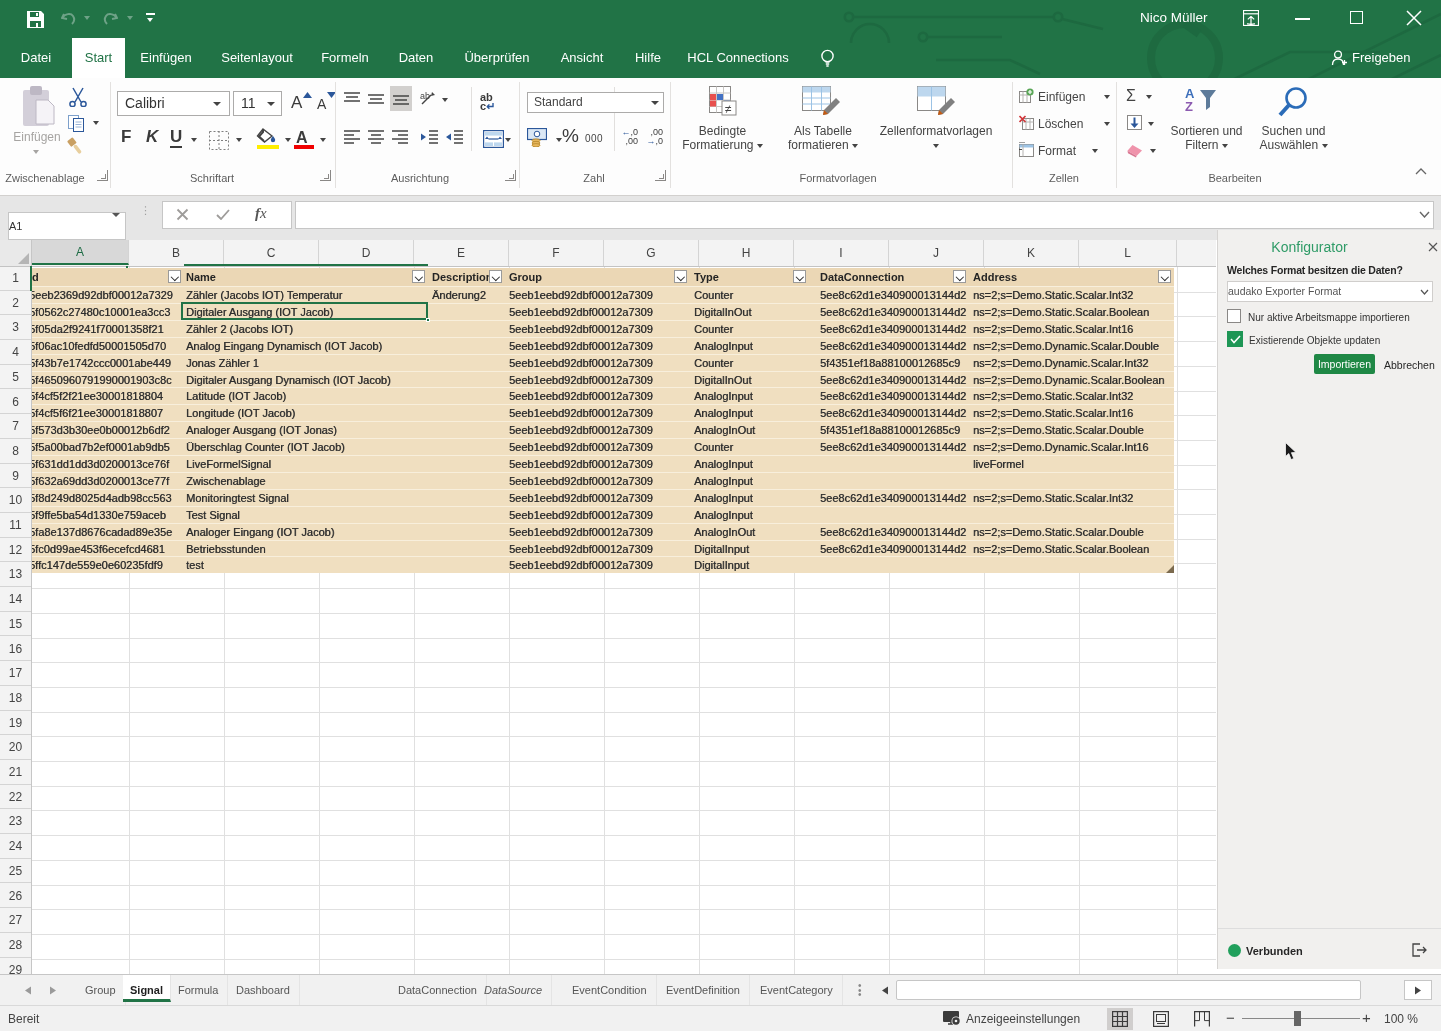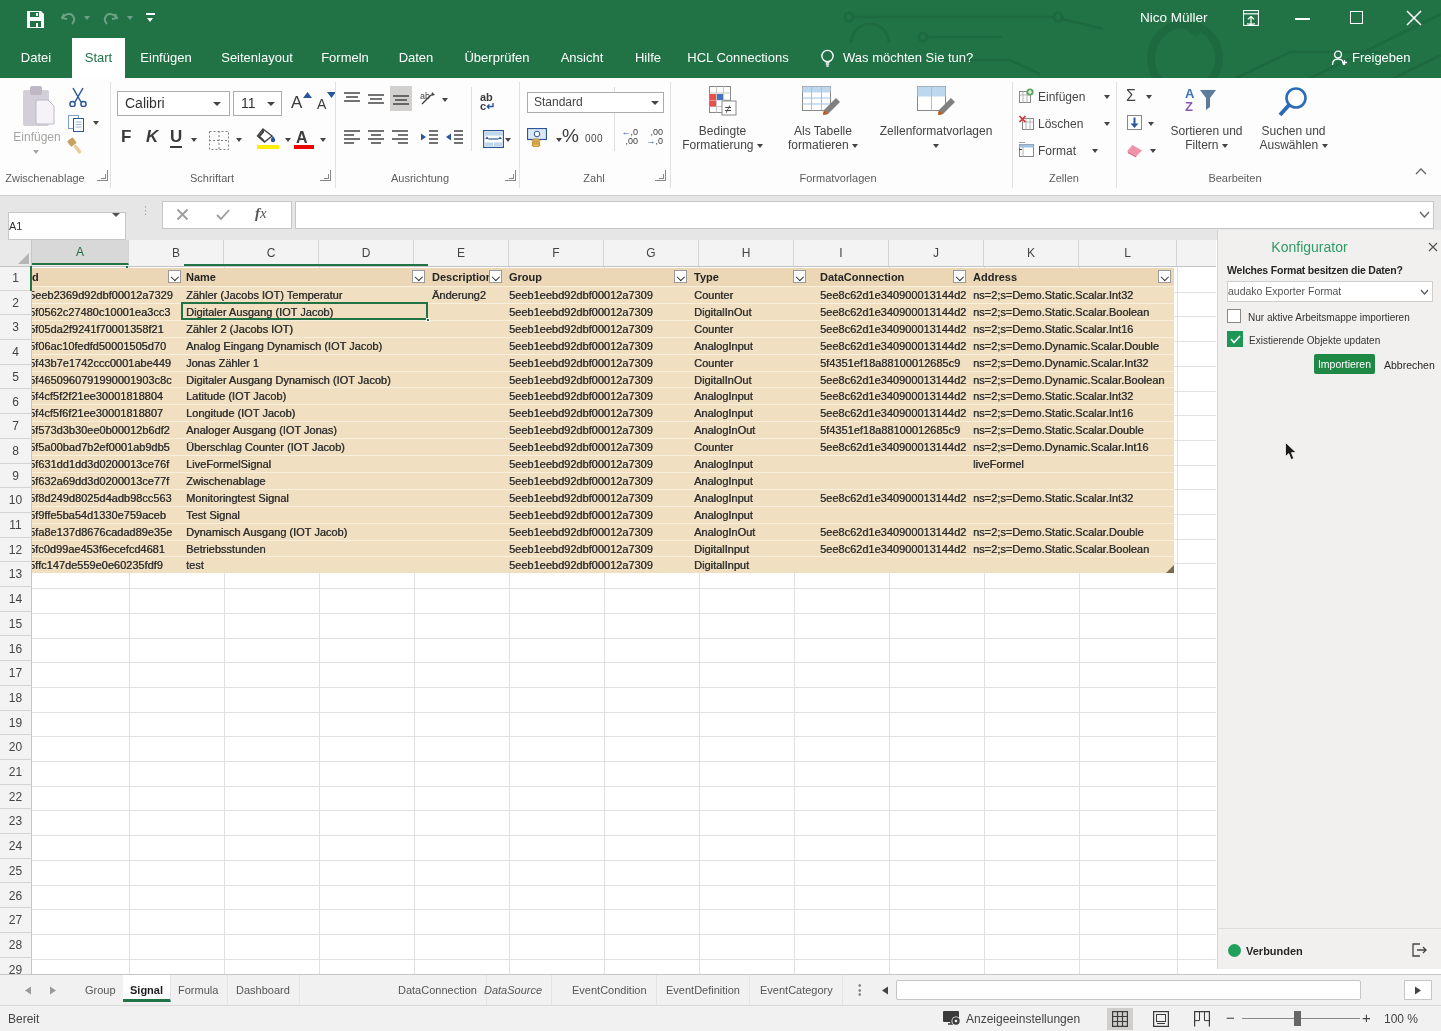--- a/index.html
+++ b/index.html
@@ -118,21 +118,20 @@
  <div class="mtab" style="left:314px;width:62px;">Formeln</div>
  <div class="mtab" style="left:392px;width:48px;">Daten</div>
  <div class="mtab" style="left:454px;width:86px;">Überprüfen</div>
  <div class="mtab" style="left:552px;width:60px;">Ansicht</div>
  <div class="mtab" style="left:626px;width:44px;">Hilfe</div>
  <div class="mtab" style="left:682px;width:112px;">HCL Connections</div>
  <svg class="abs" style="left:820px;top:11px" width="15" height="19" viewBox="0 0 15 19">
       <circle cx="7.5" cy="7" r="5.6" fill="none" stroke="#fff" stroke-width="1.4"></circle>
       <path d="M5.5 13 h4 M5.8 15 h3.4 M6.3 17 h2.4" stroke="#fff" stroke-width="1.3"></path>
     </svg>
- <div class="mtab" style="left:843px;width:150px;text-align:left">Was möchten Sie tun?</div>
  <svg class="abs" style="left:1331px;top:12px" width="17" height="16" viewBox="0 0 17 16">
       <circle cx="7" cy="4.5" r="3.4" fill="none" stroke="#fff" stroke-width="1.3"></circle>
       <path d="M1.5 15 C1.5 10.5 4 9 7 9 C10 9 12.5 10.5 12.5 15" fill="none" stroke="#fff" stroke-width="1.3"></path>
       <path d="M13.5 10 v5 M11 12.5 h5" stroke="#fff" stroke-width="1.3"></path>
     </svg>
  <div class="mtab" style="left:1352px;width:70px;text-align:left">Freigeben</div>
 </div>
 <div id="ribbon" class="abs">
 
  <svg class="abs" style="left:22px;top:8px" width="34" height="42" viewBox="0 0 34 42">
@@ -583,21 +582,21 @@
       <div class="tc" style="left:937px;width:205px;padding-left:4px">ns=2;s=Demo.Static.Scalar.Int32</div>
     </div>
     <div class="trow" style="top:237.7px">
       <div class="tc" style="left:-3px;width:153px">5f9ffe5ba54d1330e759aceb</div>
       <div class="tc" style="left:150px;width:246px;padding-left:4px">Test Signal</div>
       <div class="tc" style="left:473px;width:185px;padding-left:4px">5eeb1eebd92dbf00012a7309</div>
       <div class="tc" style="left:658px;width:119px;padding-left:4px">AnalogInput</div>
     </div>
     <div class="trow" style="top:254.6px">
       <div class="tc" style="left:-3px;width:153px">5fa8e137d8676cadad89e35e</div>
-      <div class="tc" style="left:150px;width:246px;padding-left:4px">Dynamisch Ausgang (IOT Jacob)</div>
+      <div class="tc" style="left:150px;width:246px;padding-left:4px">Analoger Eingang (IOT Jacob)</div>
       <div class="tc" style="left:473px;width:185px;padding-left:4px">5eeb1eebd92dbf00012a7309</div>
       <div class="tc" style="left:658px;width:119px;padding-left:4px">AnalogInOut</div>
       <div class="tc" style="left:777px;width:160px;padding-left:11px">5ee8c62d1e340900013144d2</div>
       <div class="tc" style="left:937px;width:205px;padding-left:4px">ns=2;s=Demo.Static.Scalar.Double</div>
     </div>
     <div class="trow" style="top:271.5px">
       <div class="tc" style="left:-3px;width:153px">5fc0d99ae453f6ecefcd4681</div>
       <div class="tc" style="left:150px;width:246px;padding-left:4px">Betriebsstunden</div>
       <div class="tc" style="left:473px;width:185px;padding-left:4px">5eeb1eebd92dbf00012a7309</div>
       <div class="tc" style="left:658px;width:119px;padding-left:4px">DigitalInput</div>

